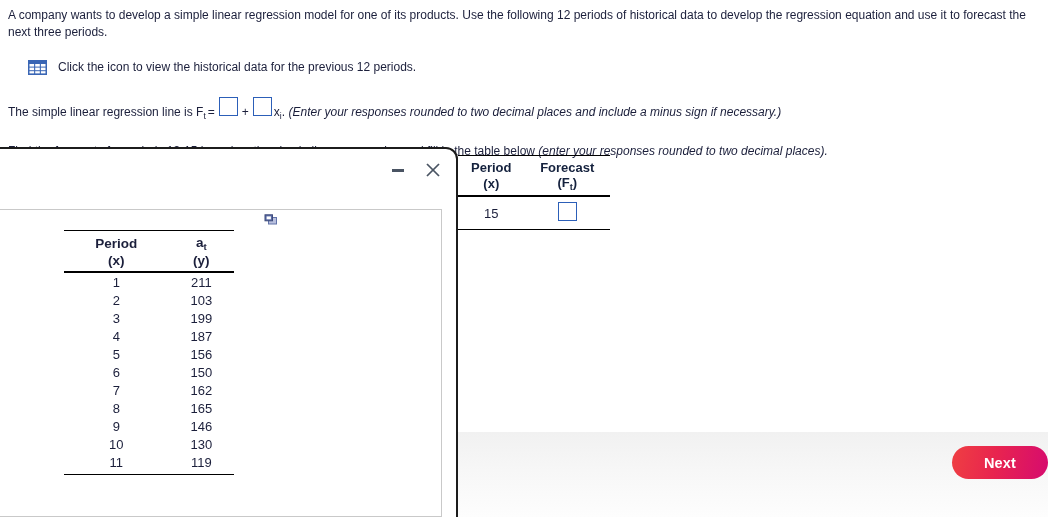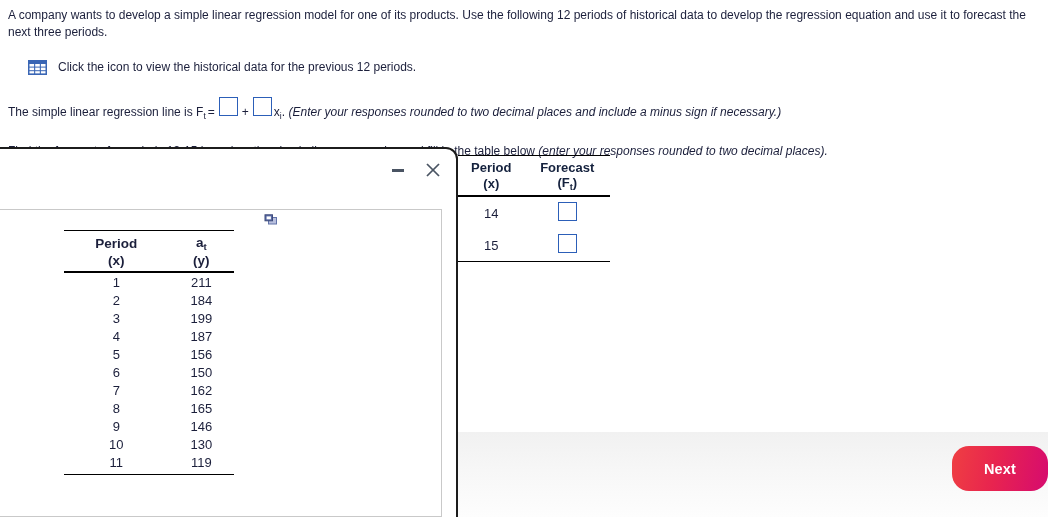--- a/index.html
+++ b/index.html
@@ -134,21 +134,21 @@
     top: 432px;
     width: 1048px;
     height: 85px;
     background: linear-gradient(180deg, #f1f1f1 0%, #f7f7f7 45%, #fdfdfd 100%);
   }
   .next-btn {
     position: absolute;
     right: 0px;
     top: 446px;
     width: 96px;
-    height: 45px;
+    height: 33px;
     border: none;
     border-radius: 17px;
     background: linear-gradient(100deg, #ef3f42 0%, #e8244f 45%, #d60b6f 100%);
     color: #ffffff;
     font-family: "Liberation Sans", sans-serif;
     font-size: 14.5px;
     font-weight: bold;
     letter-spacing: .2px;
     cursor: pointer;
     padding: 0;
@@ -277,24 +277,20 @@
         <th>Period</th>
         <th>Forecast</th>
       </tr>
       <tr class="head-bot">
         <th>(x)</th>
         <th><span>(F</span><sub>t</sub><span>)</span></th>
       </tr>
     </thead>
     <tbody>
       <tr>
-        <td>14</td>
-        <td><span class="fc-box"></span></td>
-      </tr>
-      <tr>
         <td>15</td>
         <td><span class="fc-box"></span></td>
       </tr>
     </tbody>
   </table>
 </div>
 
 <div class="footer-band"></div>
 <button class="next-btn">Next</button>
 
@@ -334,21 +330,21 @@
             <th>(y)</th>
           </tr>
         </thead>
         <tbody>
           <tr>
               <td>1</td>
               <td>211</td>
             </tr>
           <tr>
               <td>2</td>
-              <td>184</td>
+              <td>103</td>
             </tr>
           <tr>
               <td>3</td>
               <td>199</td>
             </tr>
           <tr>
               <td>4</td>
               <td>187</td>
             </tr>
           <tr>

